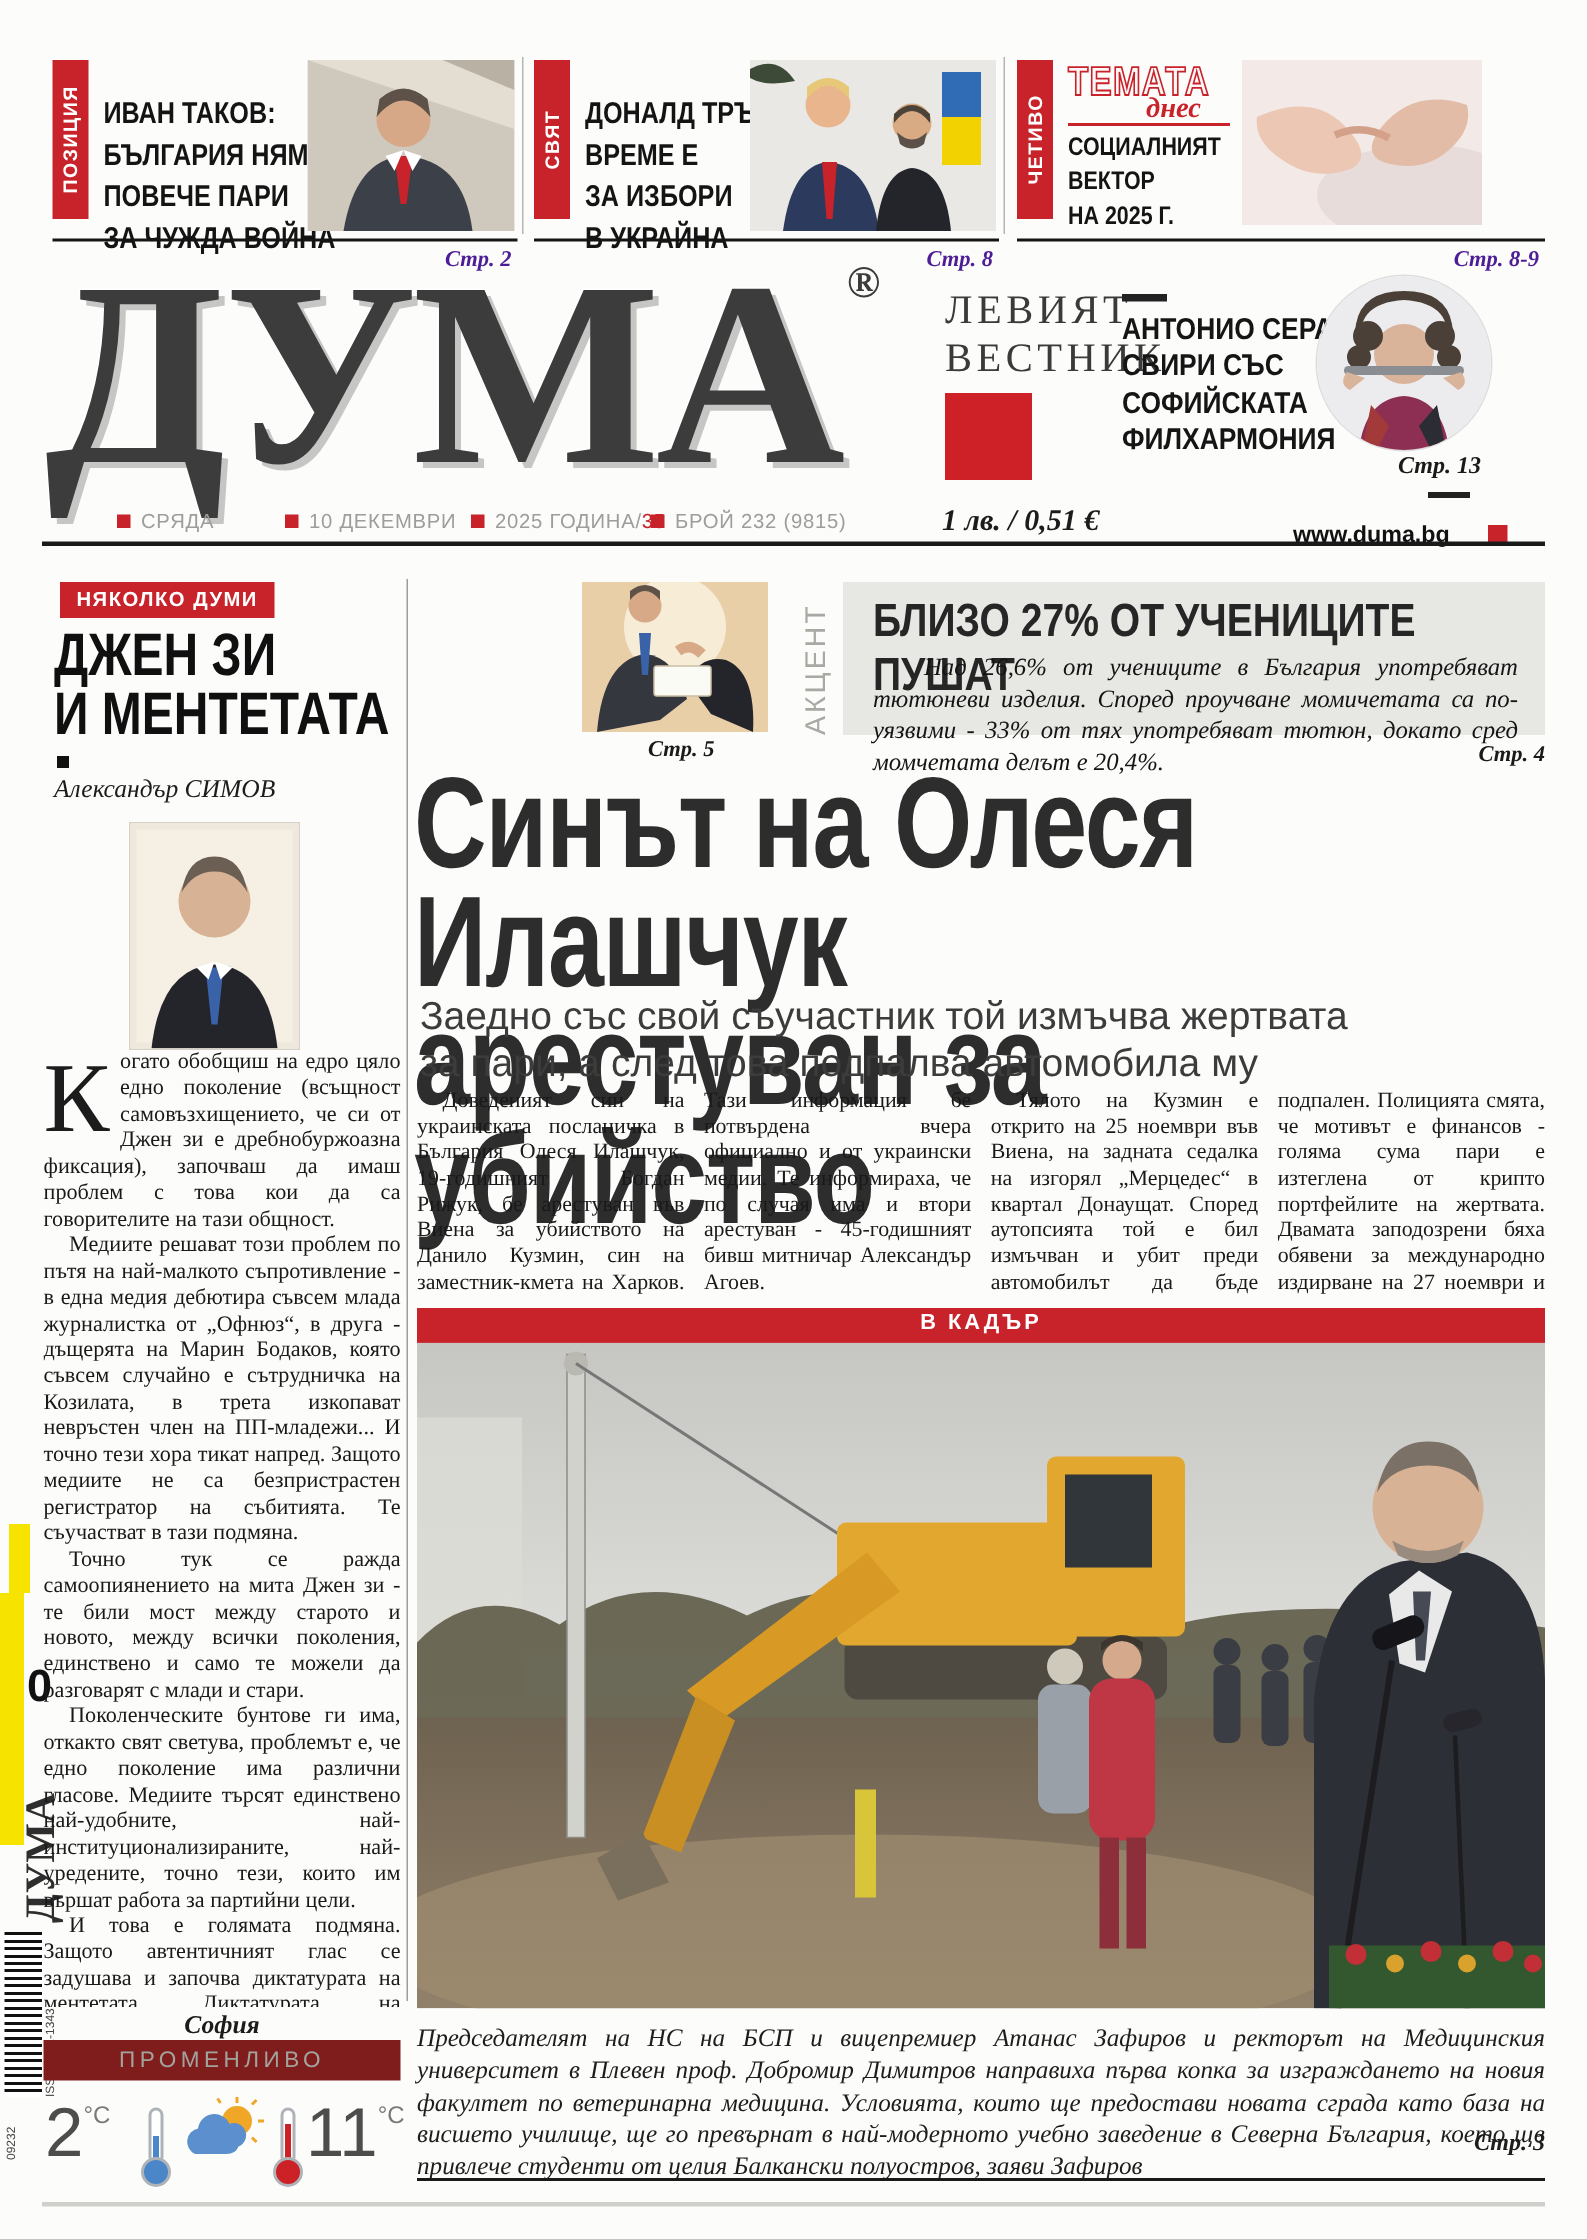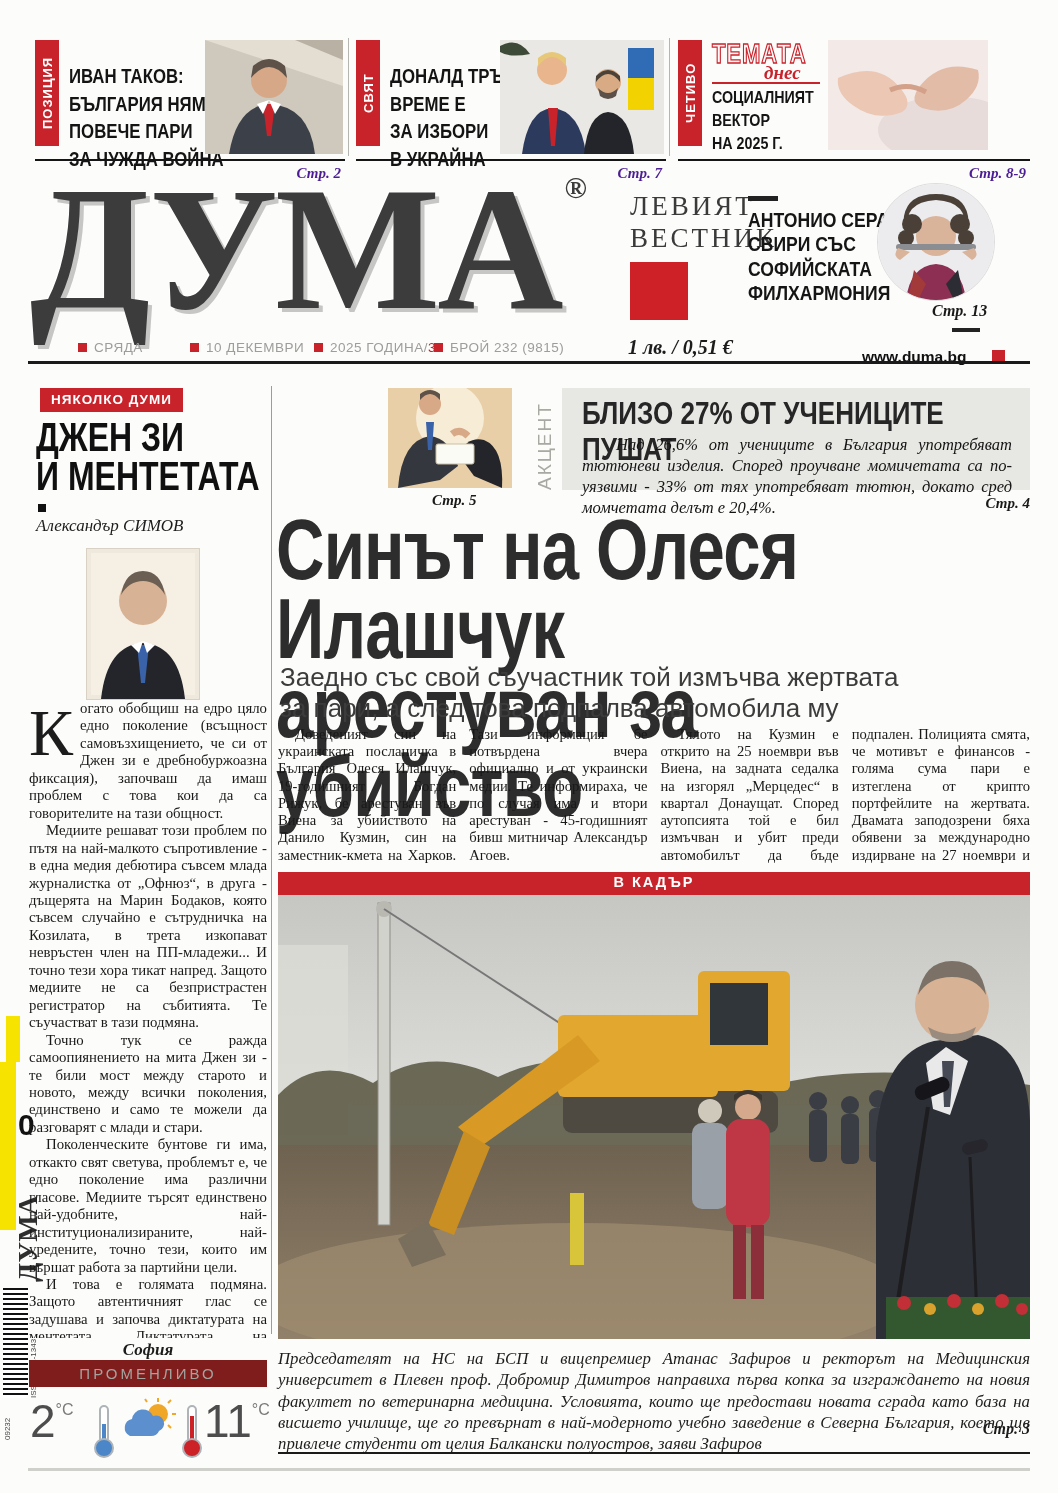--- a/index.html
+++ b/index.html
@@ -119,21 +119,21 @@
         <path d="M38,26 q14,-18 28,0 l0,-8 q-14,-12 -28,0 z" fill="#e7c878"></path>
         <path d="M22,114 q6,-44 30,-46 q28,2 34,46 z" fill="#2c3a5e"></path>
         <polygon points="48,68 58,68 55,106 51,106" fill="#c8232b"></polygon>
         <circle cx="108" cy="42" r="13" fill="#d9ab84"></circle>
         <path d="M96,42 q12,-16 24,0 l0,-6 q-12,-12 -24,0 z" fill="#4b4238"></path>
         <path d="M98,48 q10,10 20,0 l-2,8 q-8,6 -16,0 z" fill="#5c5148"></path>
         <path d="M84,114 q4,-40 24,-42 q22,2 26,42 z" fill="#23252a"></path>
       </svg>
     </div>
     <div class="t-rule"></div>
-    <div class="t-page">Стр. 7</div>
+    <div class="t-page">Стр. 8</div>
   </div>
   <div class="t-sep abs" style="left:669px;"></div>
 
   <div class="teaser" style="left:678px;width:352px;">
     <div class="vtag" style="top:5px;">ЧЕТИВО</div>
     <div class="abs" style="left:34px;top:4px;">
       <span class="logo-outline cond" style="transform:scaleX(.82);">ТЕМАТА</span>
       <div class="logo-script" style="margin:-8px 0 0 52px;">днес</div>
       <div style="width:108px;height:2px;background:#c8232b;margin-top:-2px;"></div>
     </div>

